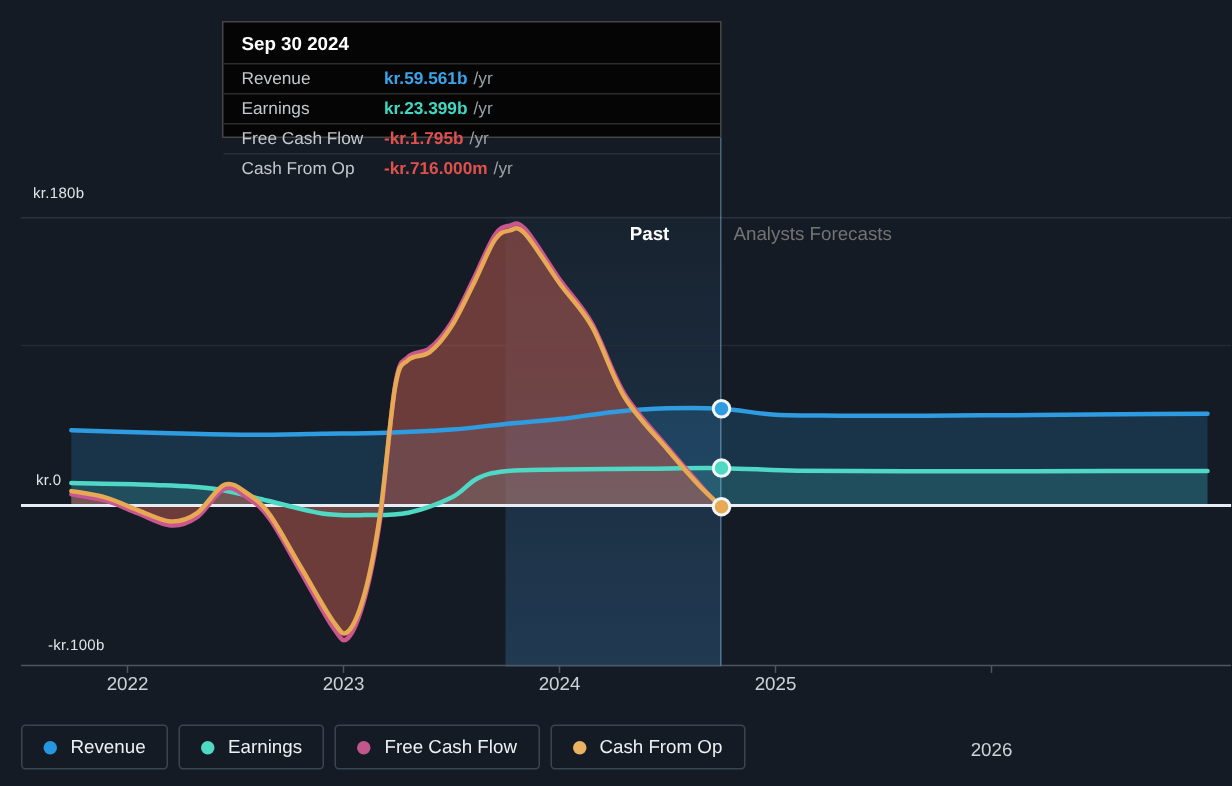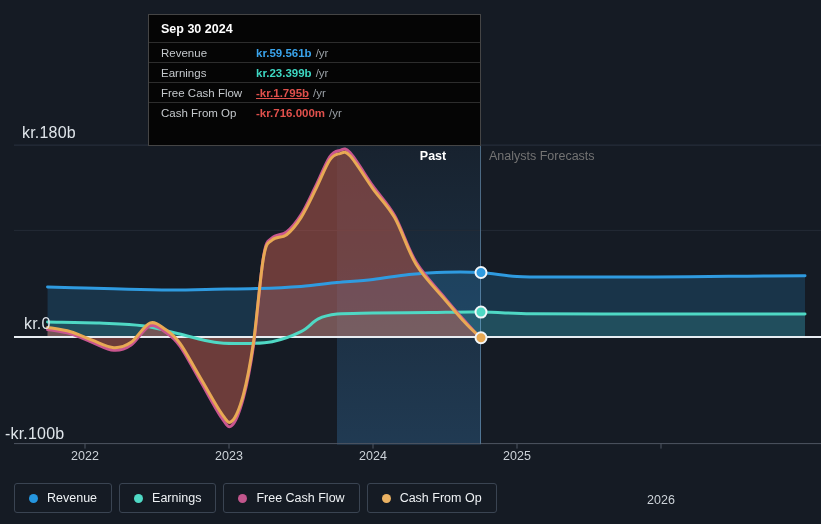--- a/index.html
+++ b/index.html
@@ -1,28 +1,28 @@
 <!DOCTYPE html>
 <html><head>
 <meta charset="utf-8">
 <style>
   html,body{margin:0;padding:0;background:#151b24;}
   body{width:821px;height:524px;overflow:hidden;font-family:"Liberation Sans","DejaVu Sans",sans-serif;
        -webkit-font-smoothing:antialiased;}
   .stage{position:relative;width:821px;height:524px;background:#151b24;}
   #chart-svg{position:absolute;left:0;top:0;}
 
-  .axis-label{position:absolute;color:#dfe5ea;font-size:16px;letter-spacing:.2px;}
+  .axis-label{position:absolute;color:#dfe5ea;font-size:10px;letter-spacing:.2px;}
   .x-tick-label{position:absolute;top:449px;color:#ccd2d8;font-size:12.5px;transform:translateX(-50%);}
 
   .region-label{position:absolute;top:149px;font-size:12.5px;}
   .region-label.past{color:#ffffff;font-weight:bold;width:80px;left:393px;text-align:center;}
   .region-label.forecast{color:#737373;left:489px;}
 
-  .tooltip{position:absolute;left:148px;top:14px;width:333px;height:132px;background:#050505;
+  .tooltip{position:absolute;left:148px;top:14px;width:333px;height:78px;background:#050505;
            border:1px solid #454545;box-sizing:border-box;z-index:5;}
   .tt-title{color:#ffffff;font-weight:bold;font-size:12.5px;padding:7px 12px 6px 12px;}
   .tt-row{display:flex;align-items:center;height:19px;margin:0 0;padding:0 12px;
           border-top:1px solid #2d2d2d;font-size:11.5px;}
   .tt-label{color:#c4c8cc;width:95px;flex:0 0 95px;}
   .tt-value{font-weight:bold;}
   .tt-suffix{color:#9aa0a6;font-weight:normal;margin-left:4px;}
 
   .legend{position:absolute;left:14px;top:483px;display:flex;gap:7px;}
   .legend-item{display:flex;align-items:center;height:28px;padding:0 14px;border:1px solid #3a4452;
@@ -61,21 +61,21 @@
       <path d="M47.56000000000131,329.538C51.4,330.2 63.2,331.7 70.6,333.8C78.0,335.9 85.0,339.6 92.2,342.3C99.4,345.1 107.3,349.9 113.8,350.3C120.3,350.8 125.1,349.1 131.1,345.0C137.1,340.9 144.0,327.9 149.8,325.8C155.6,323.7 160.6,328.8 165.6,332.2C170.7,335.6 174.3,338.0 180.0,346.1C185.8,354.1 193.2,368.7 200.2,380.7C207.2,392.7 216.5,410.6 221.8,418.0C227.1,425.5 228.3,428.9 231.9,425.5C235.5,422.1 239.8,411.1 243.4,397.8C247.0,384.4 250.1,369.2 253.5,345.5C256.8,321.9 260.4,273.9 263.6,256.0C266.7,238.0 268.4,241.9 272.2,237.9C276.0,233.9 281.8,235.8 286.6,232.0C291.4,228.2 296.2,222.5 301.0,214.9C305.8,207.4 310.6,196.4 315.4,186.7C320.2,177.0 325.7,162.9 329.8,156.8C333.9,150.8 336.5,151.2 339.9,150.4C343.2,149.7 344.4,146.6 350.0,152.6C355.5,158.5 365.6,175.7 373.0,186.2C380.4,196.6 387.4,202.8 394.6,215.5C401.8,228.2 407.8,248.6 416.2,262.4C424.6,276.1 436.6,288.0 445.0,298.1C453.4,308.2 460.6,316.3 466.6,323.1C472.6,329.9 478.6,336.3 481.0,338.9" fill="none" stroke="#c9568f" stroke-width="3" stroke-linejoin="round" stroke-linecap="round"></path>
       <path d="M47.56000000000131,327.406C51.4,328.1 63.2,329.5 70.6,331.7C78.0,333.8 85.0,337.5 92.2,340.2C99.4,342.9 107.3,347.3 113.8,347.7C120.3,348.0 125.1,346.4 131.1,342.3C137.1,338.2 144.0,325.3 149.8,323.1C155.6,321.0 160.6,326.2 165.6,329.5C170.7,332.9 174.3,335.4 180.0,343.4C185.8,351.4 193.2,365.8 200.2,377.5C207.2,389.2 216.5,406.5 221.8,413.8C227.1,421.0 228.3,424.4 231.9,421.2C235.5,418.0 239.8,407.7 243.4,394.6C247.0,381.4 250.1,365.2 253.5,342.3C256.8,319.4 260.4,274.1 263.6,257.1C266.7,240.0 268.4,243.7 272.2,240.0C276.0,236.3 281.8,238.4 286.6,234.7C291.4,230.9 296.2,225.1 301.0,217.6C305.8,210.1 310.6,199.5 315.4,189.9C320.2,180.3 325.7,166.1 329.8,160.0C333.9,154.0 336.5,154.4 339.9,153.6C343.2,152.9 344.4,149.9 350.0,155.8C355.5,161.6 365.6,178.5 373.0,188.8C380.4,199.1 387.4,205.0 394.6,217.6C401.8,230.2 407.8,250.8 416.2,264.5C424.6,278.2 436.6,289.7 445.0,299.7C453.4,309.6 460.6,317.9 466.6,324.2C472.6,330.6 478.6,335.5 481.0,337.8" fill="none" stroke="#e8a954" stroke-width="3" stroke-linejoin="round" stroke-linecap="round"></path>
       <line x1="480.5" y1="14" x2="480.5" y2="443.6" stroke="rgba(140,190,230,0.45)" stroke-width="1"></line>
       <circle cx="481" cy="272.507" r="5.5" fill="#2f9be0" stroke="#f2f6f9" stroke-width="2"></circle>
       <circle cx="481" cy="312.0556" r="5.5" fill="#4fd8c4" stroke="#f2f6f9" stroke-width="2"></circle>
       <circle cx="481" cy="337.76752" r="5.5" fill="#e8a954" stroke="#f2f6f9" stroke-width="2"></circle>
     </svg>
 
   <div class="axis-label" style="left:22px;top:124px;">kr.180b</div>
   <div class="axis-label" style="left:24px;top:315px;">kr.0</div>
-  <div class="axis-label" style="left:5px;top:425px;">-kr.100b</div>
+  <div class="axis-label" style="left:32px;top:425px;">-kr.100b</div>
 
   <div class="x-tick-label" style="left:85px;">2022</div>
   <div class="x-tick-label" style="left:229px;">2023</div>
   <div class="x-tick-label" style="left:373px;text-align:right;">2024</div>
   <div class="x-tick-label" style="left:517px;">2025</div>
   <div class="x-tick-label" style="left:661px;margin-top:44px;">2026</div>
 
   <div class="region-label past">Past</div>
   <div class="region-label forecast">Analysts Forecasts</div>
 
@@ -86,21 +86,21 @@
       <span class="tt-value" style="color: rgb(58, 164, 236);">kr.59.561b</span>
       <span class="tt-suffix">/yr</span>
     </div>
     <div class="tt-row">
       <span class="tt-label">Earnings</span>
       <span class="tt-value" style="color: rgb(62, 216, 195);">kr.23.399b</span>
       <span class="tt-suffix">/yr</span>
     </div>
     <div class="tt-row">
       <span class="tt-label">Free Cash Flow</span>
-      <span class="tt-value" style="color: rgb(224, 80, 76); text-decoration: underline;">-kr.1.795b</span>
+      <span class="tt-value" style="color: rgb(224, 80, 76);">-kr.1.795b</span>
       <span class="tt-suffix">/yr</span>
     </div>
     <div class="tt-row">
       <span class="tt-label">Cash From Op</span>
       <span class="tt-value" style="color: rgb(224, 80, 76); text-align: center;">-kr.716.000m</span>
       <span class="tt-suffix">/yr</span>
     </div>
   </div>
 
   <div class="legend">

